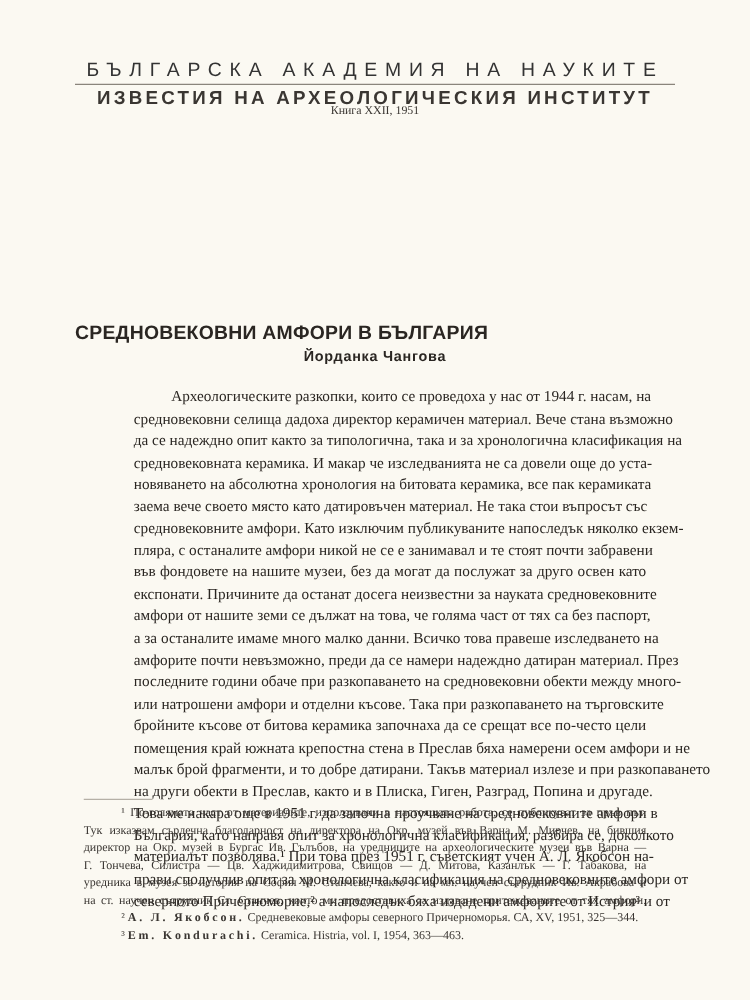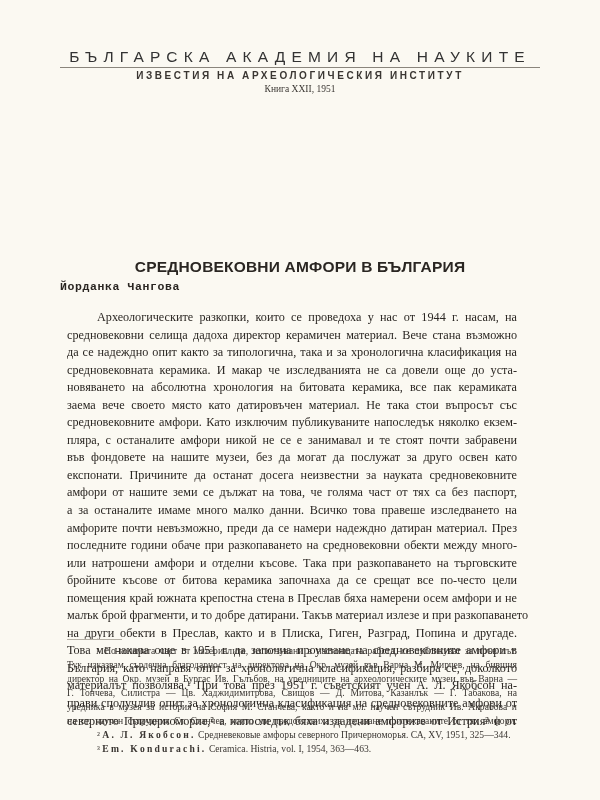--- a/index.html
+++ b/index.html
@@ -16,48 +16,48 @@
     text-align:center; font-size:15.5px; letter-spacing:6.2px;
     font-family:"Liberation Sans", "DejaVu Sans", sans-serif;
     color:#333;
   }
   .head-rule {
     position:absolute; left:60px; width:480px; top:67px;
     border-top:1px solid #8a857c;
   }
   .institute {
     position:absolute; left:60px; width:480px; top:70px;
-    text-align:center; font-size:10px; letter-spacing:2.6px; font-weight:bold;
+    text-align:center; font-size:15px; letter-spacing:2.6px; font-weight:bold;
     font-family:"Liberation Sans", "DejaVu Sans", sans-serif;
     color:#3a3632;
   }
   .volume {
     position:absolute; left:60px; width:480px; top:84px;
     text-align:center; font-size:9.5px; color:#3a3632;
   }
   .title {
     position:absolute; left:60px; width:480px; top:258px;
-    text-align:center; font-size:15.5px; font-weight:bold;
+    font-size:15.5px; font-weight:bold;
     font-family:"Liberation Sans", "DejaVu Sans", sans-serif;
     color:#2a2622; letter-spacing:0.2px;
   }
   .author {
     position:absolute; left:60px; width:480px; top:280px;
-    text-align:left; font-size:11.5px; font-weight:bold;
-    font-family:Liberation Mono, monospace;
+    text-align:center; font-size:11.5px; font-weight:bold;
+    font-family:Liberation Sans, sans-serif;
     letter-spacing:0.6px;
   }
   .body-text {
     position:absolute; left:67px; width:450px; top:309px;
     font-size:12.2px; line-height:17.55px; text-align:justify;
     color:#2a2622;
   }
   .body-text .line {
     display:block; white-space:nowrap; text-align:justify;
-    text-align-last:justify; height:17.55px;
+    text-align-last:justify; height:17.55px;margin-left:40px;
   }
   .body-text .line.first { text-indent:30px; }
   .fn-rule {
     position:absolute; left:67px; width:55px; top:639px;
     border-top:1px solid #b5b0a6;
   }
   .footnotes {
     position:absolute; left:67px; width:450px; top:644px;
     font-size:9.6px; line-height:14px; color:#3a3632;
   }

